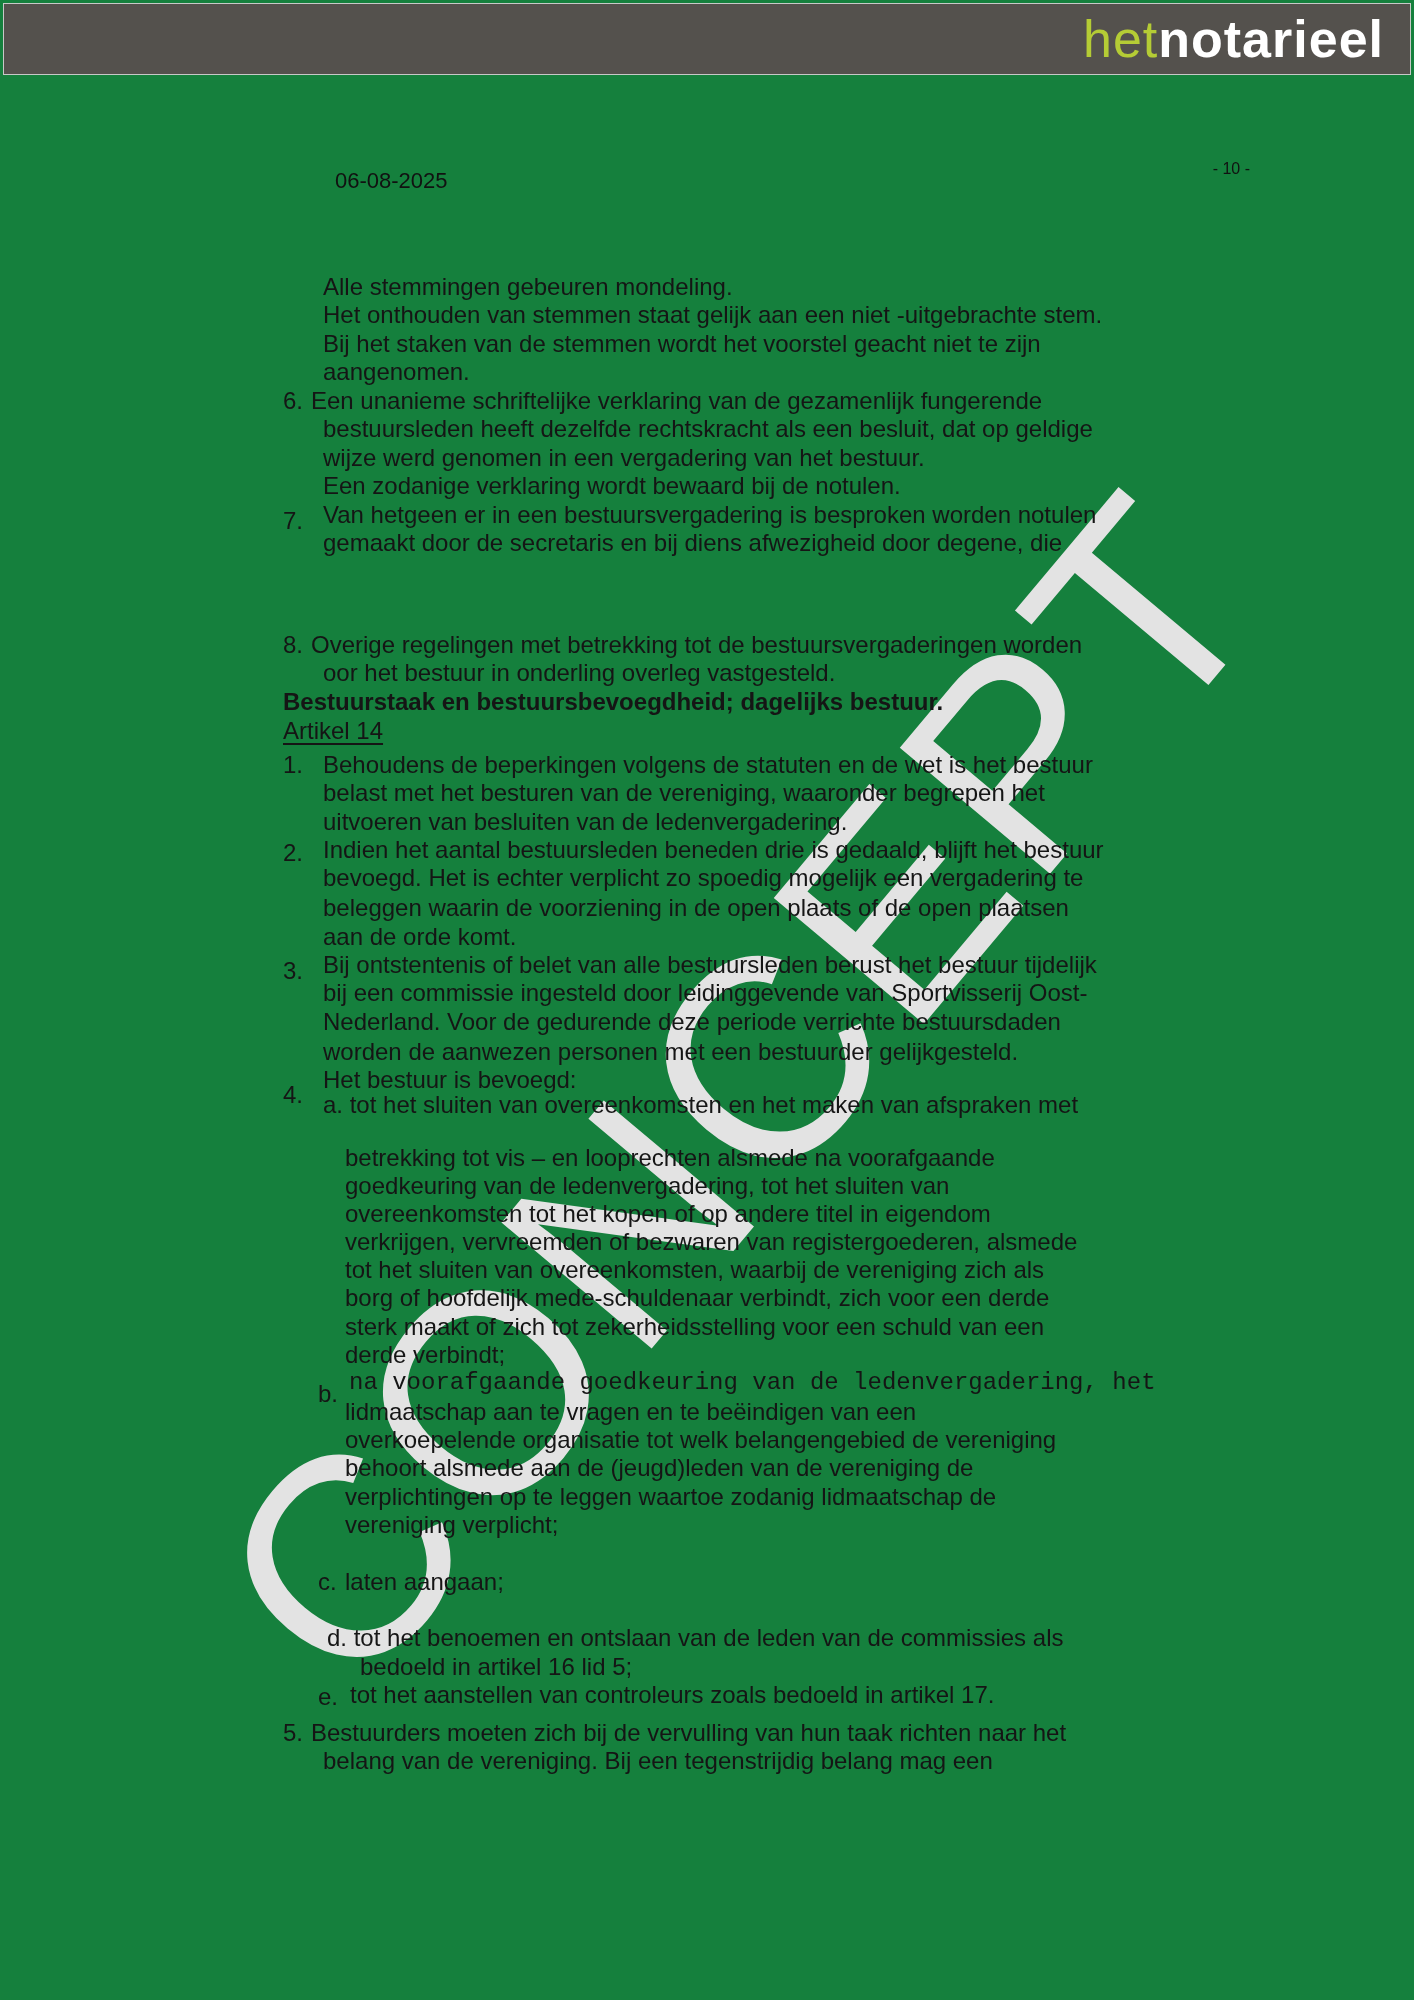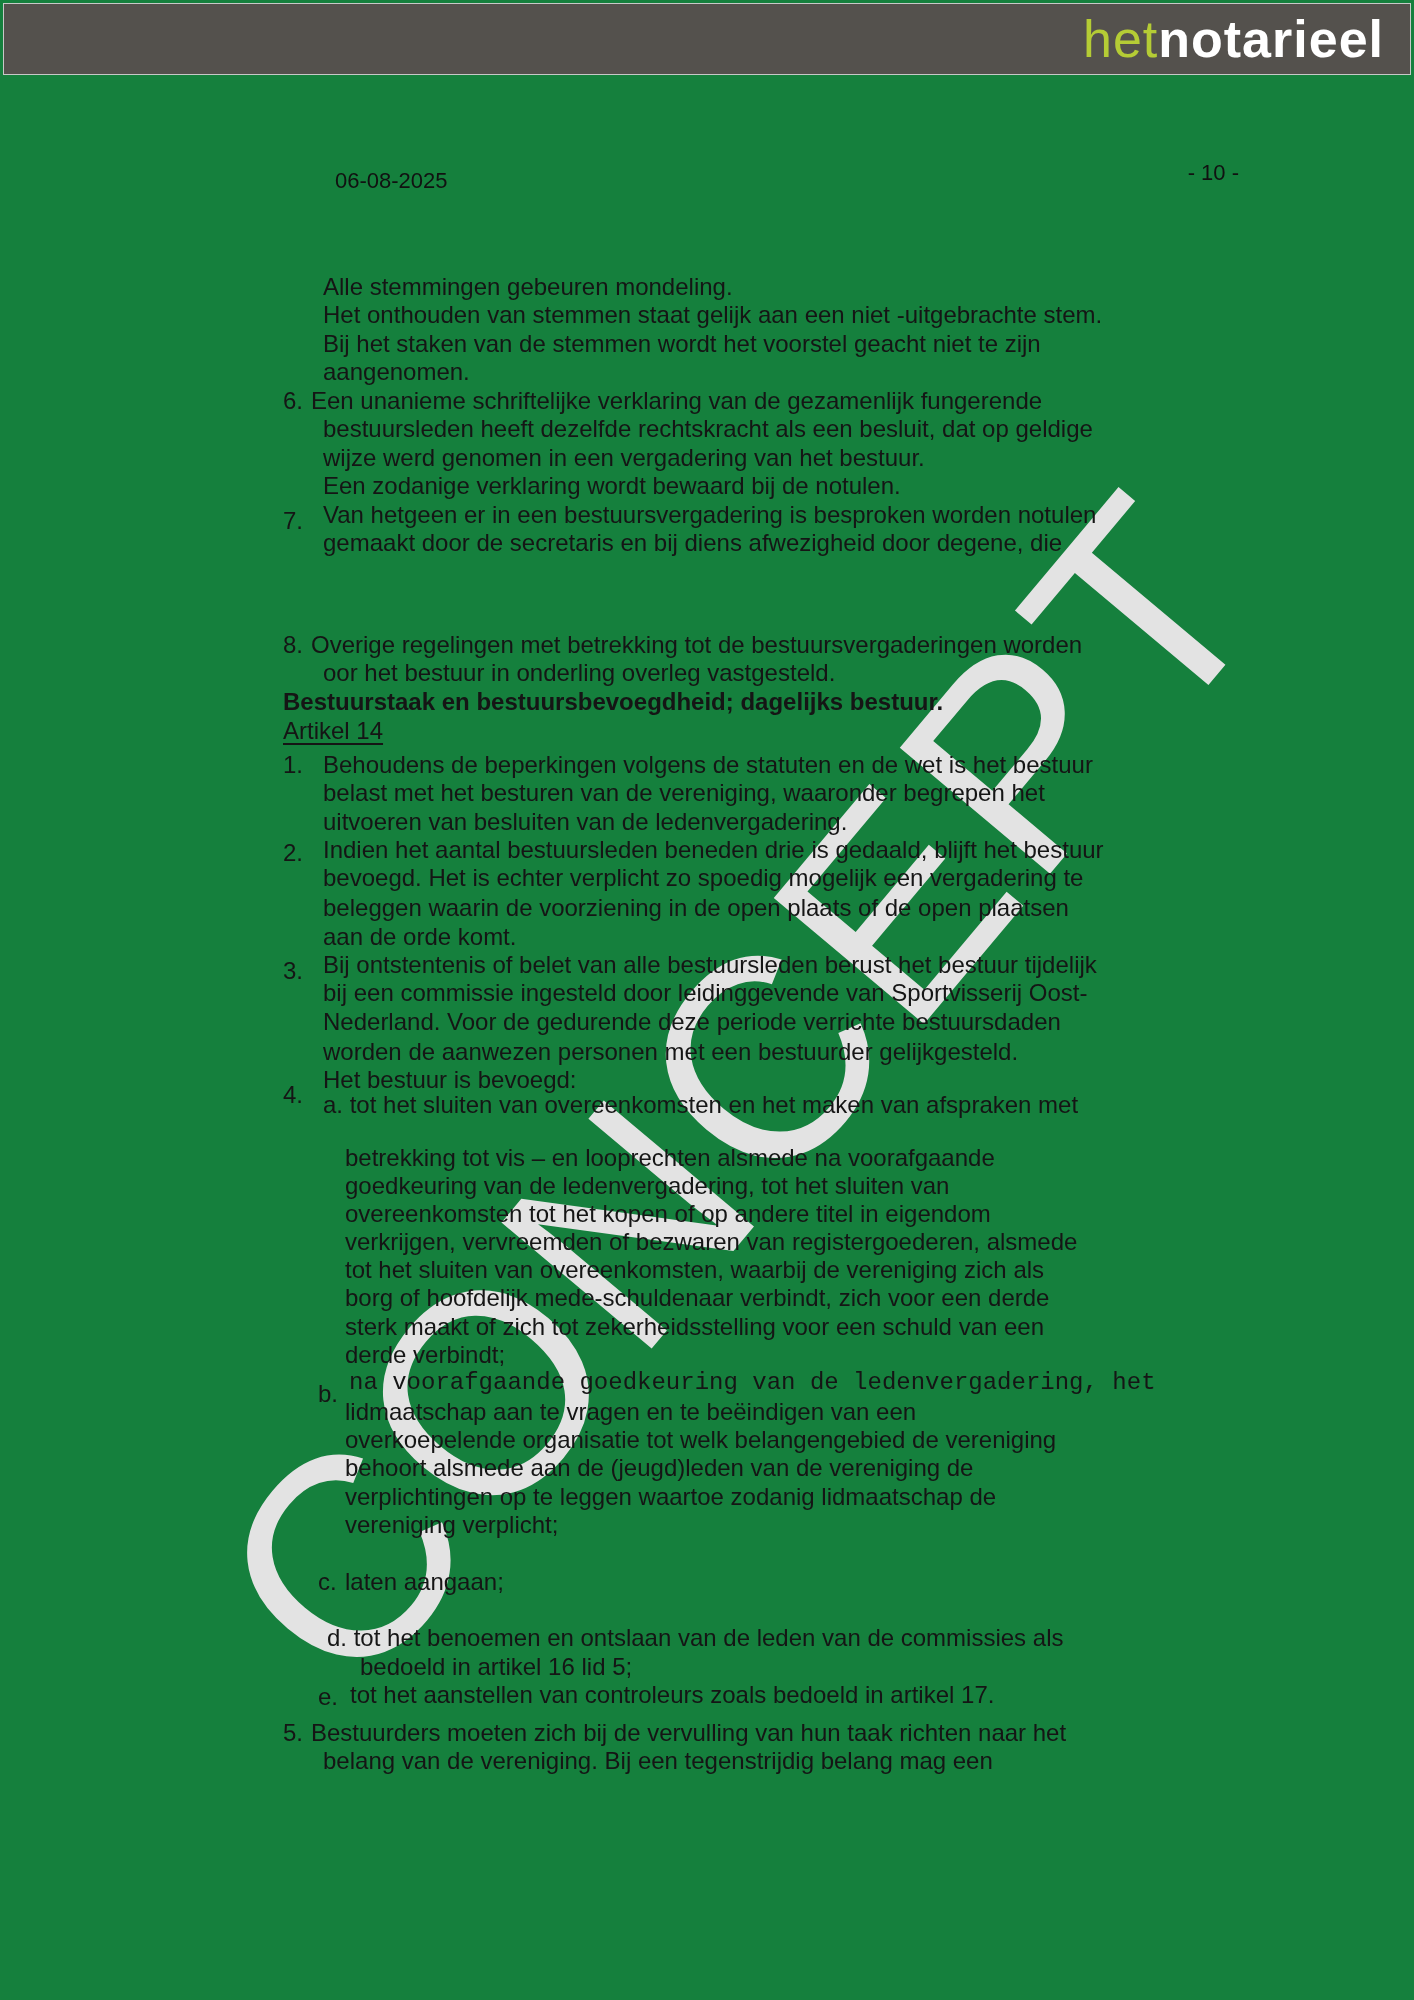--- a/index.html
+++ b/index.html
@@ -21,22 +21,22 @@
     position:absolute; right:26px; top:0; height:70px; line-height:70px;
     font-size:52px; letter-spacing:1px; white-space:nowrap;
   }
   .logo .thin { color:var(--accent-color,#b5cc35); font-weight:400; }
   .logo .heavy { color:#ffffff; font-weight:700; }
   .meta-date {
     position:absolute; left:335px; top:168px;
     font-size:22px; color:#111111; z-index:1;
   }
   .meta-page {
-    position:absolute; right:175px; top:160px;
-    font-size:22px; color:#111111; z-index:1;
+    position:absolute; right:164px; top:160px;
+    font-size:16px; color:#111111; z-index:1;
   }
   .watermark {
     position:absolute; left:740px; top:1090px;
     transform:translate(-50%,-50%) rotate(-50deg);
     font-size:285px; letter-spacing:6px; font-weight:400;
     color:var(--wm-color,#e3e3e3);
     z-index:0; white-space:nowrap;
     user-select:none;
   }
   .doc-body { position:absolute; left:0; top:0; width:100%; height:100%; z-index:1; }

